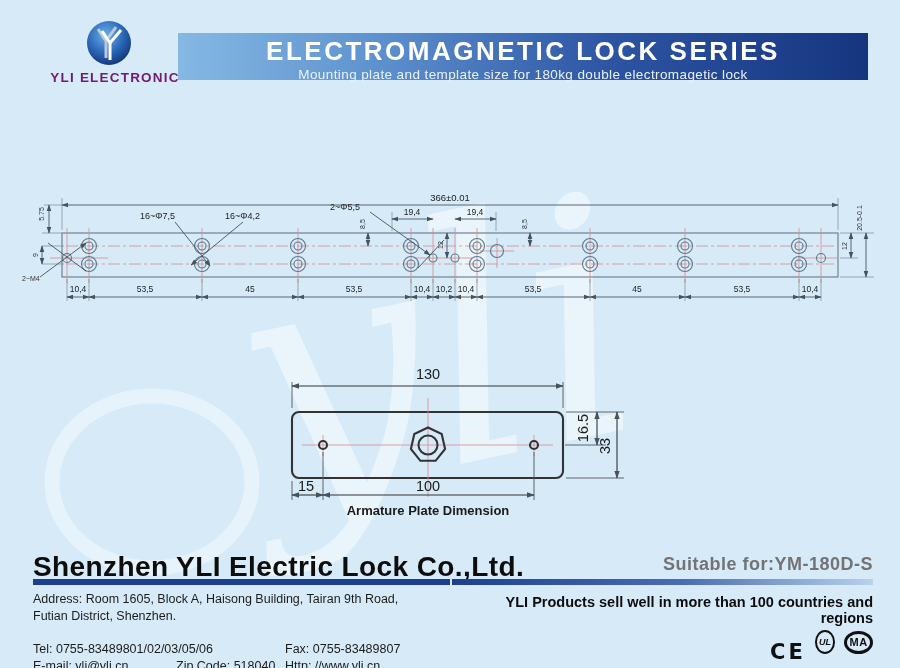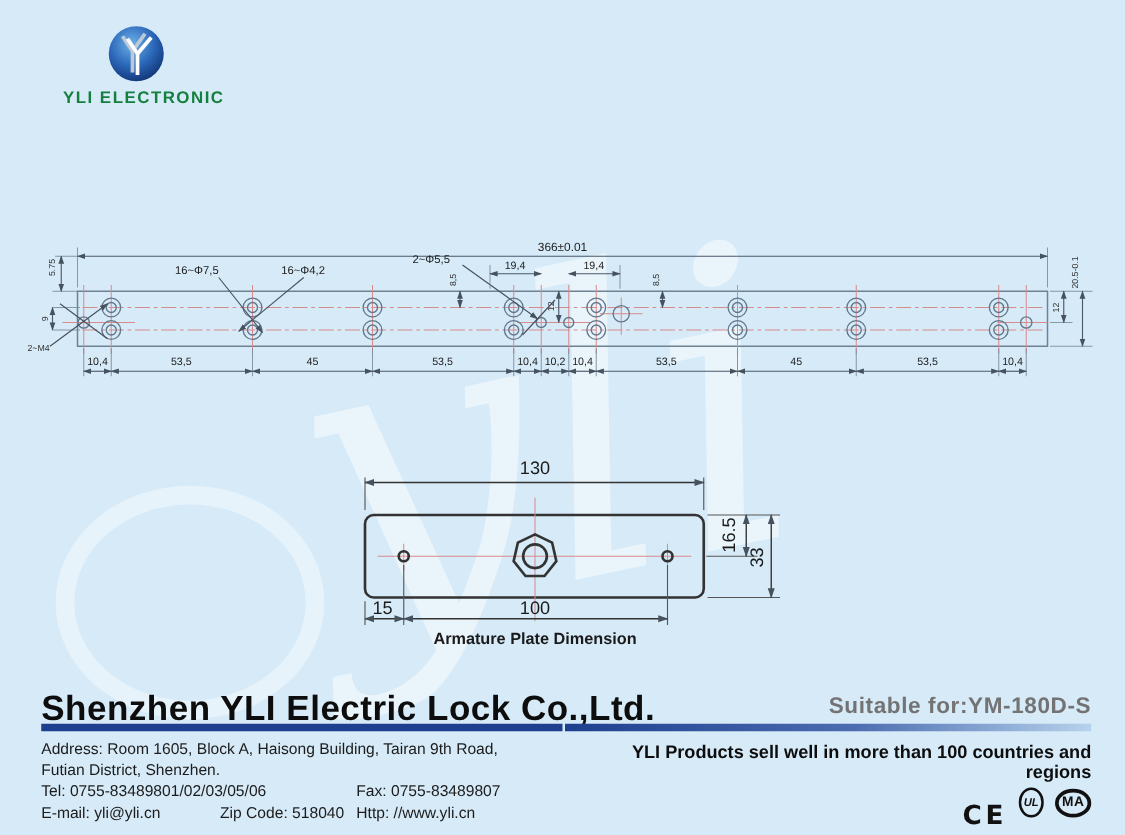--- a/index.html
+++ b/index.html
@@ -5,21 +5,21 @@
   html,body{margin:0;padding:0;}
   .page{
     position:relative; width:900px; height:668px; overflow:hidden;
     background:#d6eaf8;
     font-family:"Liberation Sans", sans-serif;
   }
   
   .logo-wrap{position:absolute;left:45px;top:14px;width:135px;height:72px;}
   .logo-mark{position:absolute;left:36px;top:6px;}
   .brand{position:absolute;left:0px;top:56px;width:140px;text-align:center;
-    font-size:13.5px;font-weight:bold;color:#15803d;letter-spacing:1.2px;white-space:nowrap;}
+    font-size:13.5px;font-weight:bold;color:#701a75;letter-spacing:1.2px;white-space:nowrap;}
   .band{position:absolute;left:178px;top:33px;width:690px;height:47px;
     background:linear-gradient(90deg,#85b9e3 0%,#5f93cf 28%,#2d55a4 62%,#16357f 100%);
     text-align:center;color:#ffffff;}
   .band-title{margin-top:3px;font-size:26px;font-weight:bold;letter-spacing:2.5px;white-space:nowrap;}
   .band-sub{font-size:13.5px;color:#eaf2fc;letter-spacing:.4px;white-space:nowrap;}
   
   .draw{position:absolute;left:0;top:0;}
   .edge{fill:none;stroke:#6e8294;stroke-width:1.2;}
   .hole{fill:none;stroke:#60788c;stroke-width:1.1;}
   .holeD{fill:none;stroke:#333;stroke-width:2.1;}
@@ -42,21 +42,21 @@
   .bar-left{position:absolute;left:33px;top:579px;width:417px;height:6px;background:#1e3f8f;}
   .bar-right{position:absolute;left:452px;top:579px;width:421px;height:6px;
     background:linear-gradient(90deg,#1e3f8f 0%,#4b6cb0 55%,#b7d2ec 100%);}
   .suitable{position:absolute;left:560px;top:554px;width:313px;text-align:right;
     font-size:18px;font-weight:bold;color:#737373;letter-spacing:.5px;}
   .addr{position:absolute;left:33px;color:#1c1c1c;font-size:12.5px;white-space:nowrap;}
   .fax-col{position:absolute;left:252px;top:0;}
   .zip-col{position:absolute;left:143px;top:0;}
   .http-col{position:absolute;left:252px;top:0;}
   .row{position:absolute;left:33px;width:430px;height:16px;color:#1c1c1c;font-size:12.5px;}
-  .row span{position:absolute;white-space:nowrap;}
+  .row span{position:absolute;white-space:nowrap;margin-top:16px;}
   .slogan{position:absolute;left:480px;top:594px;width:393px;text-align:right;
     font-size:14.5px;font-weight:bold;color:#0d0d0d;}
   .certs{position:absolute;left:770px;top:620px;width:103px;display:flex;align-items:center;gap:9px;justify-content:flex-end;}
   .ce{font-size:21px;font-weight:bold;color:#111;letter-spacing:3px;font-family:"DejaVu Sans",sans-serif;margin-top:20px;}
   .ul-badge{width:20px;height:20px;border:2px solid #111;border-radius:50%;display:flex;
     align-items:center;justify-content:center;font-size:9px;font-weight:bold;font-style:italic;color:#111;}
   .ma-badge{width:28px;height:17px;border:3px solid #111;border-radius:50%;display:flex;
     align-items:center;justify-content:center;font-size:11px;font-weight:bold;color:#111;letter-spacing:.5px;}
 </style>
 </head>
@@ -79,20 +79,24 @@
         <path d="M35 7 L25 21"></path>
       </g>
       <g fill="none" stroke="#ffffff" stroke-width="3">
         <path d="M21 11 L29 23 L29 40"></path>
         <path d="M40 10 L29 23"></path>
       </g>
     </svg>
     <div class="brand">YLI ELECTRONIC</div>
   </div>
 
+  <div class="band">
+    <div class="band-title">ELECTROMAGNETIC LOCK SERIES</div>
+    <div class="band-sub">Mounting plate and template size for 180kg double electromagetic lock</div>
+  </div>
 
   <svg class="draw" width="900" height="668" viewBox="0 0 900 668">
     <defs>
       <marker id="ar" viewBox="0 0 10 10" refX="9" refY="5" markerWidth="7.5" markerHeight="7.5" orient="auto-start-reverse">
         <path d="M0,1.6 L10,5 L0,8.4 z" fill="#46525e"></path>
       </marker>
     </defs>
 
     <g>
       <ellipse cx="152" cy="482" rx="100" ry="86" fill="none" stroke="#ffffff" stroke-width="15" opacity="0.42"></ellipse>

